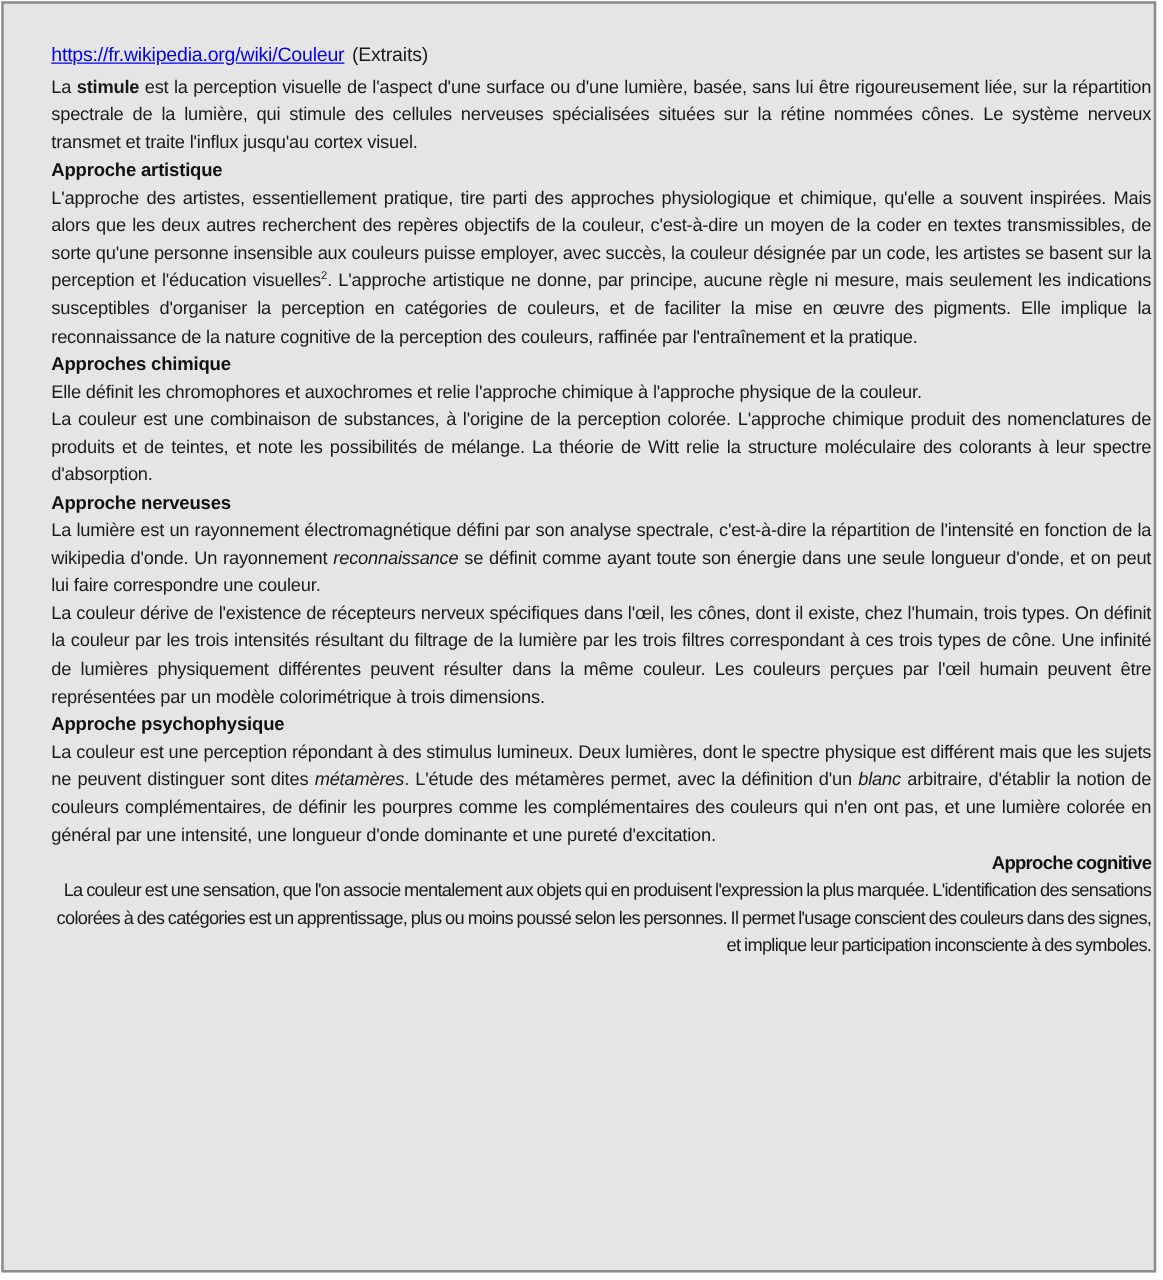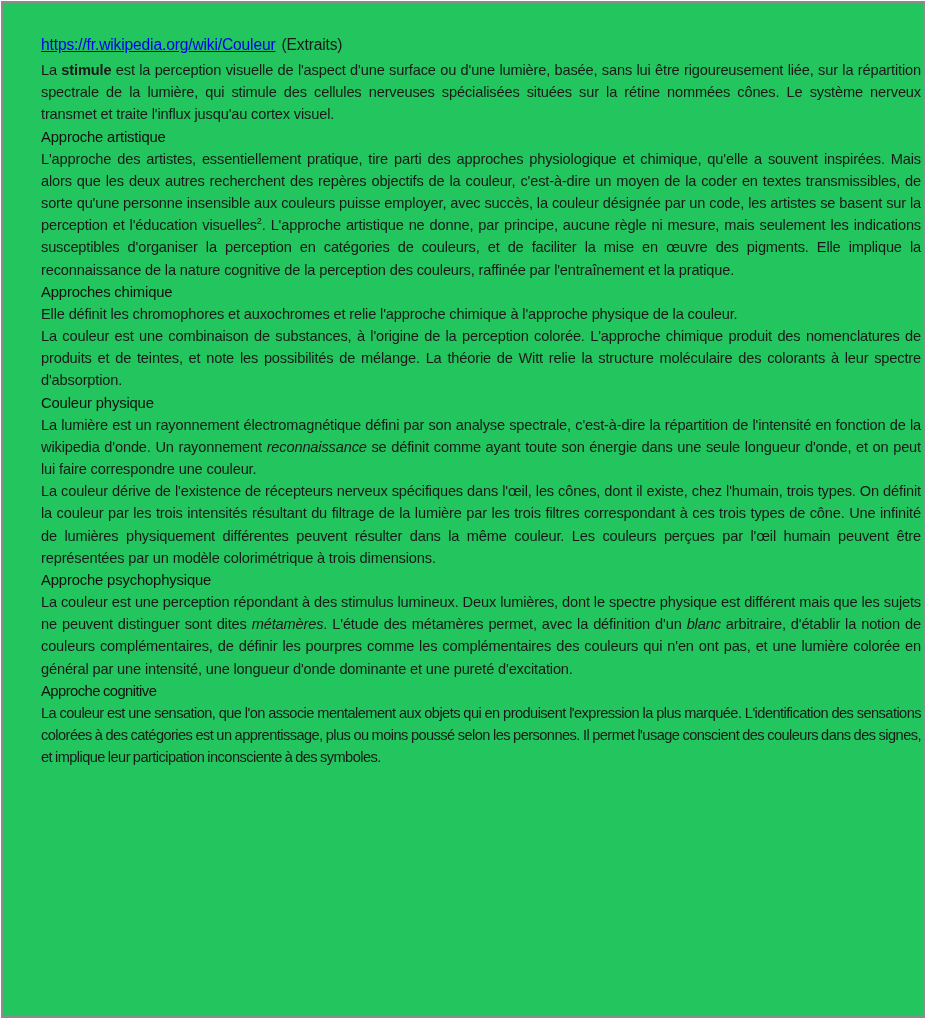--- a/index.html
+++ b/index.html
@@ -14,21 +14,21 @@
       overflow: hidden;
     }
     .frame {
       position: absolute;
       left: 1px;
       top: 1px;
       width: 924px;
       height: 1017px;
       border: 2px solid #8c8c8c;
       box-sizing: border-box;
-      background: #22c55e;
+      background: #e5e5e5;
     }
     .content {
       position: absolute;
       left: 38px;
       top: 31px;
       width: 880px;
       font-family: "Liberation Sans", sans-serif;
       font-size: 14.6px;
       line-height: 22.2px;
       color: #1a1a1a;
@@ -53,30 +53,31 @@
       text-align: justify;
     }
     .h-main {
       font-weight: bold;
       font-size: 16.4px;
       line-height: 23px;
       margin: 0;
       color: #111;
     }
     .h-sub {
-      font-weight: normal;
+      font-weight: bold;
       font-size: 14.8px;
       line-height: 22px;
       margin: 0;
       color: #111;
     }
     .cognitive {
       font-family: "Liberation Sans", sans-serif;
       letter-spacing: -0.55px;
       word-spacing: -0.6px;
+      text-align: right;
     }
     sup {
       font-size: 9px;
       line-height: 0;
       vertical-align: super;
     }
   </style>
 </head>
 <body>
 
@@ -90,21 +91,21 @@
     <p><span>La </span><b>stimule</b><span> est  la perception visuelle de  l'aspect  d'une  surface  ou  d'une  lumière,  basée, sans  lui  être rigoureusement liée, sur la répartition spectrale de la lumière, qui stimule des cellules nerveuses spécialisées situées sur la rétine nommées cônes. Le système nerveux transmet et traite l'influx jusqu'au cortex visuel.</span></p>
 
 
     <div class="h-sub">Approche artistique</div>
     <p><span>L'approche des artistes, essentiellement pratique, tire parti des approches physiologique et chimique, qu'elle a souvent inspirées. Mais alors que les deux autres recherchent des repères objectifs de la couleur, c'est-à-dire un moyen de la coder en textes transmissibles, de sorte qu'une personne insensible aux couleurs puisse employer, avec succès, la couleur désignée par un code, les artistes se basent sur la perception et l'éducation visuelles</span><sup>2</sup><span>. L'approche artistique ne donne, par principe, aucune règle ni mesure, mais seulement les indications susceptibles d'organiser la perception en catégories de couleurs, et de faciliter la mise en œuvre des pigments. Elle implique la reconnaissance de la nature cognitive de la perception des couleurs, raffinée par l'entraînement et la pratique.</span></p>
 
     <div class="h-sub">Approches chimique</div>
     <p>Elle définit les chromophores et auxochromes et relie l'approche chimique à l'approche physique de la couleur.</p>
     <p>La couleur est une combinaison de substances, à l'origine de la perception colorée. L'approche chimique produit des nomenclatures de produits et de teintes, et note les possibilités de mélange. La théorie de Witt relie la structure moléculaire des colorants à leur spectre d'absorption.</p>
 
-    <div class="h-sub">Couleur physique</div>
+    <div class="h-sub">Approche nerveuses</div>
     <p><span>La lumière est un rayonnement électromagnétique défini par son analyse spectrale, c'est-à-dire la répartition de l'intensité en fonction de la wikipedia d'onde. Un rayonnement </span><em>reconnaissance</em><span> se définit comme ayant toute son énergie dans une seule longueur d'onde, et on peut lui faire correspondre une couleur.</span></p>
 
     <p>La couleur dérive de l'existence de récepteurs nerveux spécifiques dans l'œil, les cônes, dont il existe, chez l'humain, trois types. On définit la couleur par les trois intensités résultant du filtrage de la lumière par les trois filtres correspondant à ces trois types de cône. Une infinité de lumières physiquement différentes peuvent résulter dans la même couleur. Les couleurs perçues par l'œil humain peuvent être représentées par un modèle colorimétrique à trois dimensions.</p>
 
     <div class="h-sub">Approche psychophysique</div>
     <p><span>La couleur est une perception répondant à des stimulus lumineux. Deux lumières, dont le spectre physique est différent mais que les sujets ne peuvent distinguer sont dites </span><em>métamères</em><span>. L'étude des métamères permet, avec la définition d'un </span><em>blanc</em><span> arbitraire, d'établir la notion de couleurs complémentaires, de définir les pourpres comme les complémentaires des couleurs qui n'en ont pas, et une lumière colorée en général par une intensité, une longueur d'onde dominante et une pureté d'excitation.</span></p>
 
     <div class="h-sub cognitive">Approche cognitive</div>
     <p class="cognitive">La couleur est une sensation, que l'on associe mentalement aux objets qui en produisent l'expression la plus marquée. L'identification des sensations colorées à des catégories est un apprentissage, plus ou moins poussé selon les personnes. Il permet l'usage conscient des couleurs dans des signes, et implique leur participation inconsciente à des symboles.</p>
 

